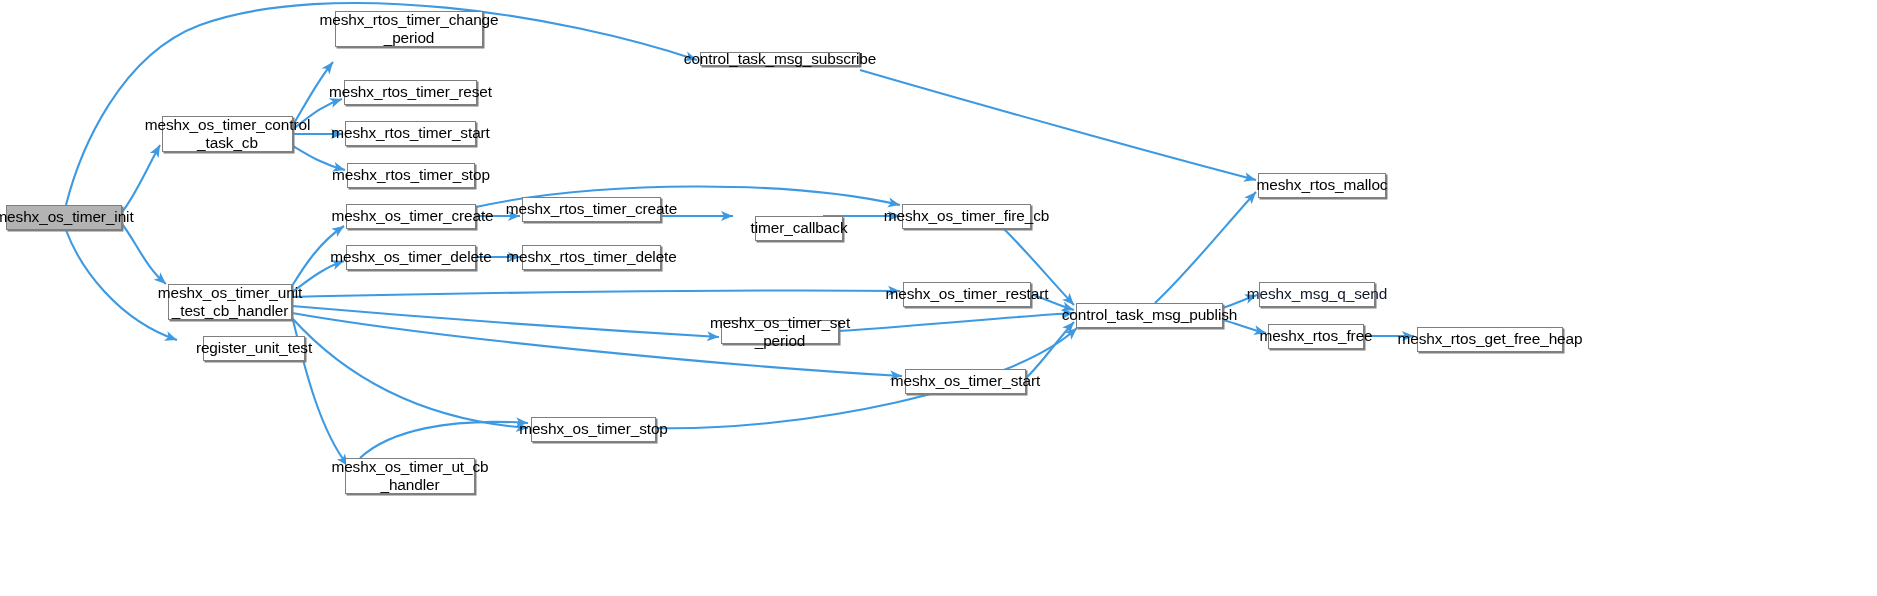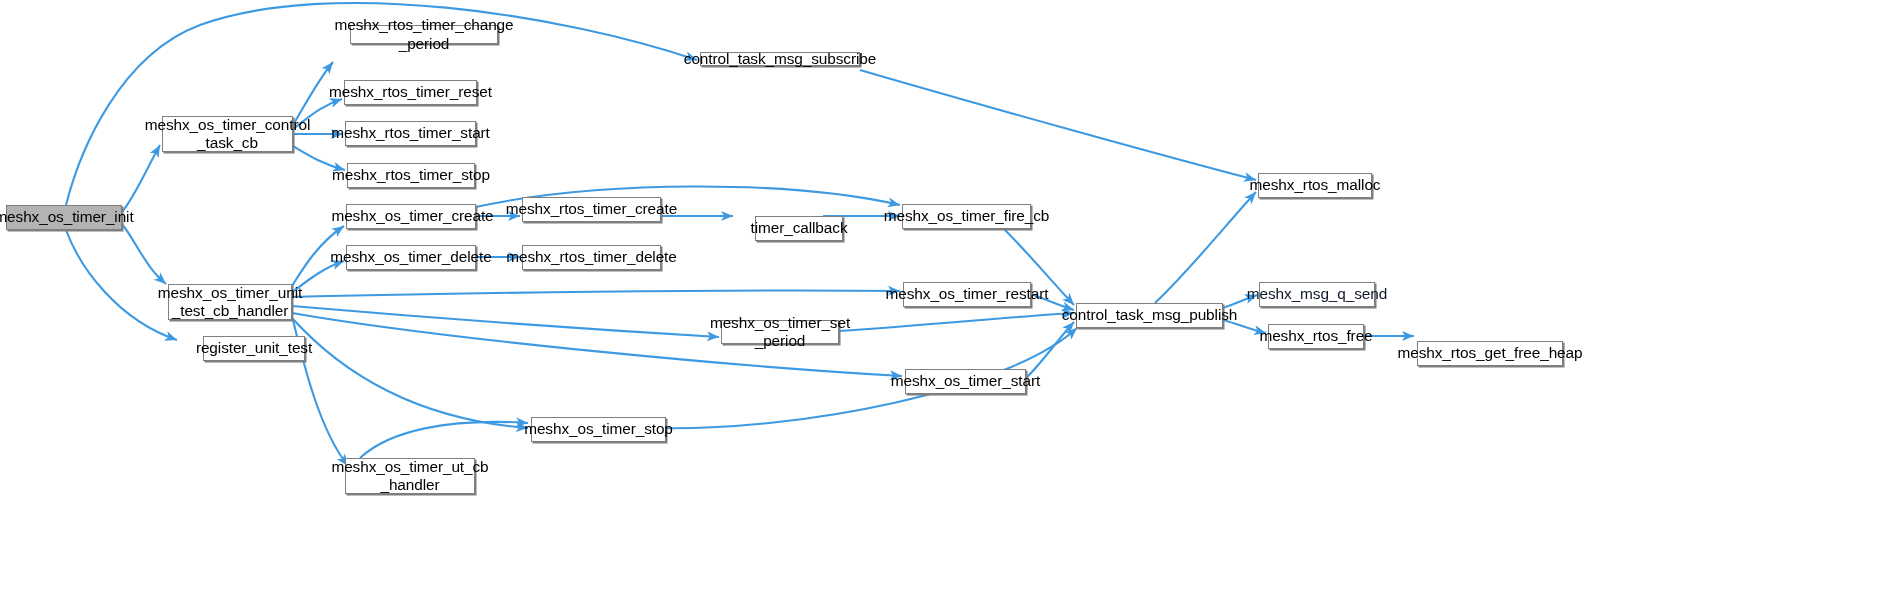--- a/index.html
+++ b/index.html
@@ -125,38 +125,38 @@
       <path d="M 1364,336 L 1414,336" class="edge-path" stroke="#3d9ae2"></path>
       <polygon points="0,0 -12,-5 -9,0 -12,5" class="edge-head" fill="#3d9ae2" transform="translate(1414,336) rotate(0)"></polygon>
     </svg>
   <div id="node-layer">
       <div class="gnode root" style="left: 6px; top: 205px; width: 116px; height: 25px; background: rgb(179, 179, 179); border-color: rgb(127, 127, 127); color: rgb(0, 0, 0);">meshx_os_timer_init</div>
       <div class="gnode" style="left: 162px; top: 116px; width: 131px; height: 36px; background: rgb(255, 255, 255); border-color: rgb(127, 127, 127); color: rgb(0, 0, 0);">meshx_os_timer_control
 _task_cb</div>
       <div class="gnode" style="left: 168px; top: 284px; width: 124px; height: 36px; background: rgb(255, 255, 255); border-color: rgb(127, 127, 127); color: rgb(0, 0, 0);">meshx_os_timer_unit
 _test_cb_handler</div>
       <div class="gnode" style="left: 179px; top: 336px; width: 102px; height: 25px; background: rgb(255, 255, 255); border-color: rgb(127, 127, 127); color: rgb(0, 0, 0); margin-left: 24px;">register_unit_test</div>
-      <div class="gnode" style="left: 335px; top: 25px; width: 148px; height: 19px; background: rgb(255, 255, 255); border-color: rgb(127, 127, 127); color: rgb(0, 0, 0); margin-left: 15px;">meshx_rtos_timer_change
+      <div class="gnode" style="left: 335px; top: 11px; width: 148px; height: 36px; background: rgb(255, 255, 255); border-color: rgb(127, 127, 127); color: rgb(0, 0, 0);">meshx_rtos_timer_change
 _period</div>
       <div class="gnode" style="left: 344px; top: 80px; width: 133px; height: 25px; background: rgb(255, 255, 255); border-color: rgb(127, 127, 127); color: rgb(0, 0, 0);">meshx_rtos_timer_reset</div>
       <div class="gnode" style="left: 345px; top: 121px; width: 131px; height: 25px; background: rgb(255, 255, 255); border-color: rgb(127, 127, 127); color: rgb(0, 0, 0);">meshx_rtos_timer_start</div>
       <div class="gnode" style="left: 347px; top: 163px; width: 128px; height: 25px; background: rgb(255, 255, 255); border-color: rgb(127, 127, 127); color: rgb(0, 0, 0);">meshx_rtos_timer_stop</div>
       <div class="gnode" style="left: 346px; top: 204px; width: 130px; height: 25px; background: rgb(255, 255, 255); border-color: rgb(127, 127, 127); color: rgb(0, 0, 0); padding-left: 8px;">meshx_os_timer_create</div>
       <div class="gnode" style="left: 346px; top: 245px; width: 130px; height: 25px; background: rgb(255, 255, 255); border-color: rgb(127, 127, 127); color: rgb(0, 0, 0);">meshx_os_timer_delete</div>
       <div class="gnode" style="left: 522px; top: 197px; width: 139px; height: 25px; background: rgb(255, 255, 255); border-color: rgb(127, 127, 127); color: rgb(0, 0, 0);">meshx_rtos_timer_create</div>
       <div class="gnode" style="left: 522px; top: 245px; width: 139px; height: 25px; background: rgb(255, 255, 255); border-color: rgb(127, 127, 127); color: rgb(0, 0, 0);">meshx_rtos_timer_delete</div>
-      <div class="gnode" style="left: 531px; top: 417px; width: 135px; height: 25px; background: rgb(255, 255, 255); border-color: rgb(127, 127, 127); color: rgb(0, 0, 0);">meshx_os_timer_stop</div>
+      <div class="gnode" style="left: 531px; top: 417px; width: 125px; height: 25px; background: rgb(255, 255, 255); border-color: rgb(127, 127, 127); color: rgb(0, 0, 0);">meshx_os_timer_stop</div>
       <div class="gnode" style="left: 345px; top: 458px; width: 130px; height: 36px; background: rgb(255, 255, 255); border-color: rgb(127, 127, 127); color: rgb(0, 0, 0);">meshx_os_timer_ut_cb
 _handler</div>
       <div class="gnode" style="left: 735px; top: 216px; width: 88px; height: 25px; background: rgb(255, 255, 255); border-color: rgb(127, 127, 127); color: rgb(0, 0, 0); margin-left: 20px;">timer_callback</div>
       <div class="gnode" style="left: 721px; top: 320px; width: 118px; height: 24px; background: rgb(255, 255, 255); border-color: rgb(127, 127, 127); color: rgb(0, 0, 0);">meshx_os_timer_set
 _period</div>
       <div class="gnode" style="left: 700px; top: 52px; width: 160px; height: 14px; background: rgb(255, 255, 255); border-color: rgb(127, 127, 127); color: rgb(0, 0, 0);">control_task_msg_subscribe</div>
       <div class="gnode" style="left: 902px; top: 204px; width: 129px; height: 25px; background: rgb(255, 255, 255); border-color: rgb(127, 127, 127); color: rgb(0, 0, 0);">meshx_os_timer_fire_cb</div>
       <div class="gnode" style="left: 903px; top: 282px; width: 128px; height: 25px; background: rgb(255, 255, 255); border-color: rgb(127, 127, 127); color: rgb(0, 0, 0);">meshx_os_timer_restart</div>
       <div class="gnode" style="left: 905px; top: 369px; width: 121px; height: 25px; background: rgb(255, 255, 255); border-color: rgb(127, 127, 127); color: rgb(0, 0, 0);">meshx_os_timer_start</div>
       <div class="gnode" style="left: 1076px; top: 303px; width: 147px; height: 25px; background: rgb(255, 255, 255); border-color: rgb(127, 127, 127); color: rgb(0, 0, 0);">control_task_msg_publish</div>
-      <div class="gnode" style="left: 1258px; top: 173px; width: 114px; height: 25px; background: rgb(255, 255, 255); border-color: rgb(127, 127, 127); color: rgb(0, 0, 0);">meshx_rtos_malloc</div>
+      <div class="gnode" style="left: 1258px; top: 173px; width: 128px; height: 25px; background: rgb(255, 255, 255); border-color: rgb(127, 127, 127); color: rgb(0, 0, 0);">meshx_rtos_malloc</div>
       <div class="gnode" style="left: 1259px; top: 282px; width: 116px; height: 25px; background: rgb(255, 255, 255); border-color: rgb(127, 127, 127); color: #0f172a;">meshx_msg_q_send</div>
       <div class="gnode" style="left: 1268px; top: 324px; width: 96px; height: 25px; background: rgb(255, 255, 255); border-color: rgb(127, 127, 127); color: rgb(0, 0, 0);">meshx_rtos_free</div>
-      <div class="gnode" style="left: 1417px; top: 341px; width: 146px; height: 25px; background: rgb(255, 255, 255); border-color: rgb(127, 127, 127); color: rgb(0, 0, 0);">meshx_rtos_get_free_heap</div>
+      <div class="gnode" style="left: 1417px; top: 327px; width: 146px; height: 25px; background: rgb(255, 255, 255); border-color: rgb(127, 127, 127); color: rgb(0, 0, 0);">meshx_rtos_get_free_heap</div>
     </div>
 </div>
 
 </body></html>

